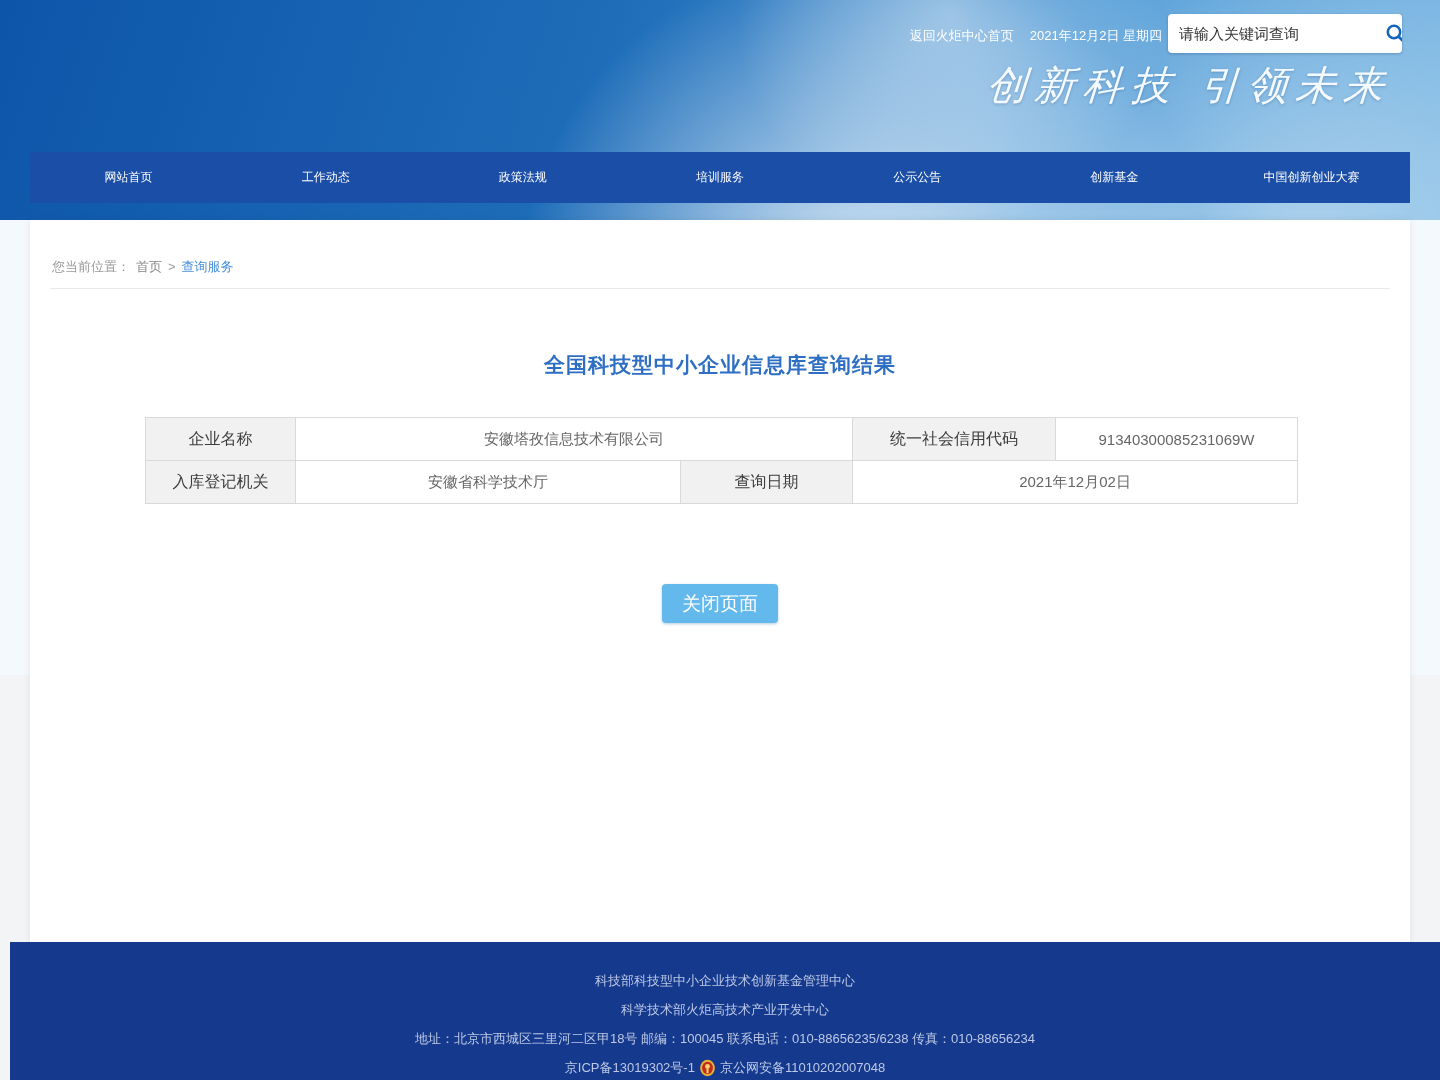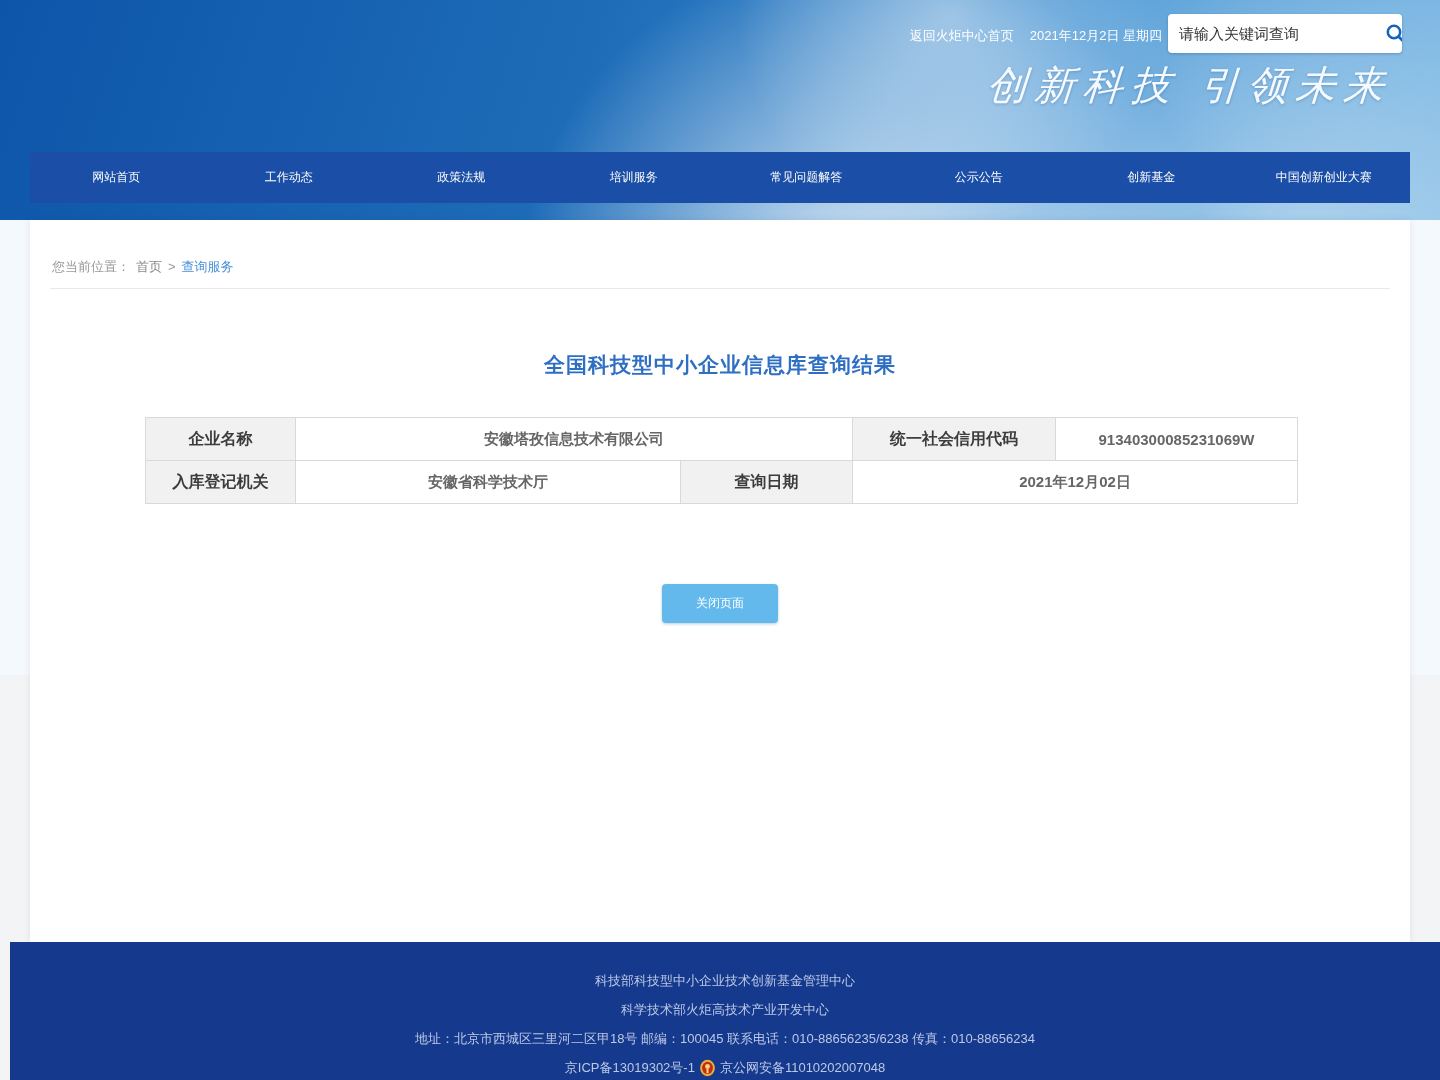--- a/index.html
+++ b/index.html
@@ -70,30 +70,30 @@
   .crumb-line { margin:0 20px; border-bottom:1px solid #e9e9e9; }
 
   .page-title {
     margin-top:62px; text-align:center;
     font-size:21px; font-weight:bold; color:#2e6fc3; letter-spacing:1px;
   }
 
   .result-table-wrap { margin:38px 0 0 115px; }
   table.result { border-collapse:collapse; table-layout:fixed; width:1152px; }
   table.result th, table.result td {
-    border:1px solid #d9d9d9; height:43px; text-align:center; font-weight:bold;
+    border:1px solid #d9d9d9; height:43px; text-align:center; font-weight:normal;
     padding:2px 8px; overflow:hidden; white-space:nowrap;
   }
   table.result th { background:#f1f1f1; color:#3c3c3c; font-size:16px; }
   table.result td { background:#ffffff; color:#666; font-size:15px; }
 
   .btn-row { text-align:center; margin-top:80px; }
   .close-btn {
     display:inline-block; width:116px; height:39px; line-height:39px;
-    background:#63b8ec; color:#ffffff; font-size:12px; border:none;
+    background:#63b8ec; color:#ffffff; font-size:19px; border:none;
     border-radius:4px; cursor:pointer; box-shadow:0 1px 3px rgba(40,110,170,0.35);
     font-family:inherit;
   }
 
   
   .footer {
     position:absolute; left:10px; right:0; bottom:0; height:138px;
     background:#15398c; color:#bcc8e6; font-size:13px; text-align:center;
     padding-top:24px; line-height:29px;
   }
@@ -122,21 +122,20 @@
     </button>
   </div>
 
   <div class="slogan">创新科技 引领未来</div>
 
   <div class="nav">
     <div class="nav-item">网站首页</div>
     <div class="nav-item">工作动态</div>
     <div class="nav-item">政策法规</div>
     <div class="nav-item">培训服务</div>
-    <div class="nav-item">常见问题解答</div>
     <div class="nav-item">公示公告</div>
     <div class="nav-item">创新基金</div>
     <div class="nav-item">中国创新创业大赛</div>
   </div>
 </div>
 
 <div class="panel">
   <div class="breadcrumb">
     <span>您当前位置：</span><a class="crumb-home">首页</a><span class="crumb-sep">&gt;</span><a class="crumb-current">查询服务</a>
   </div>

